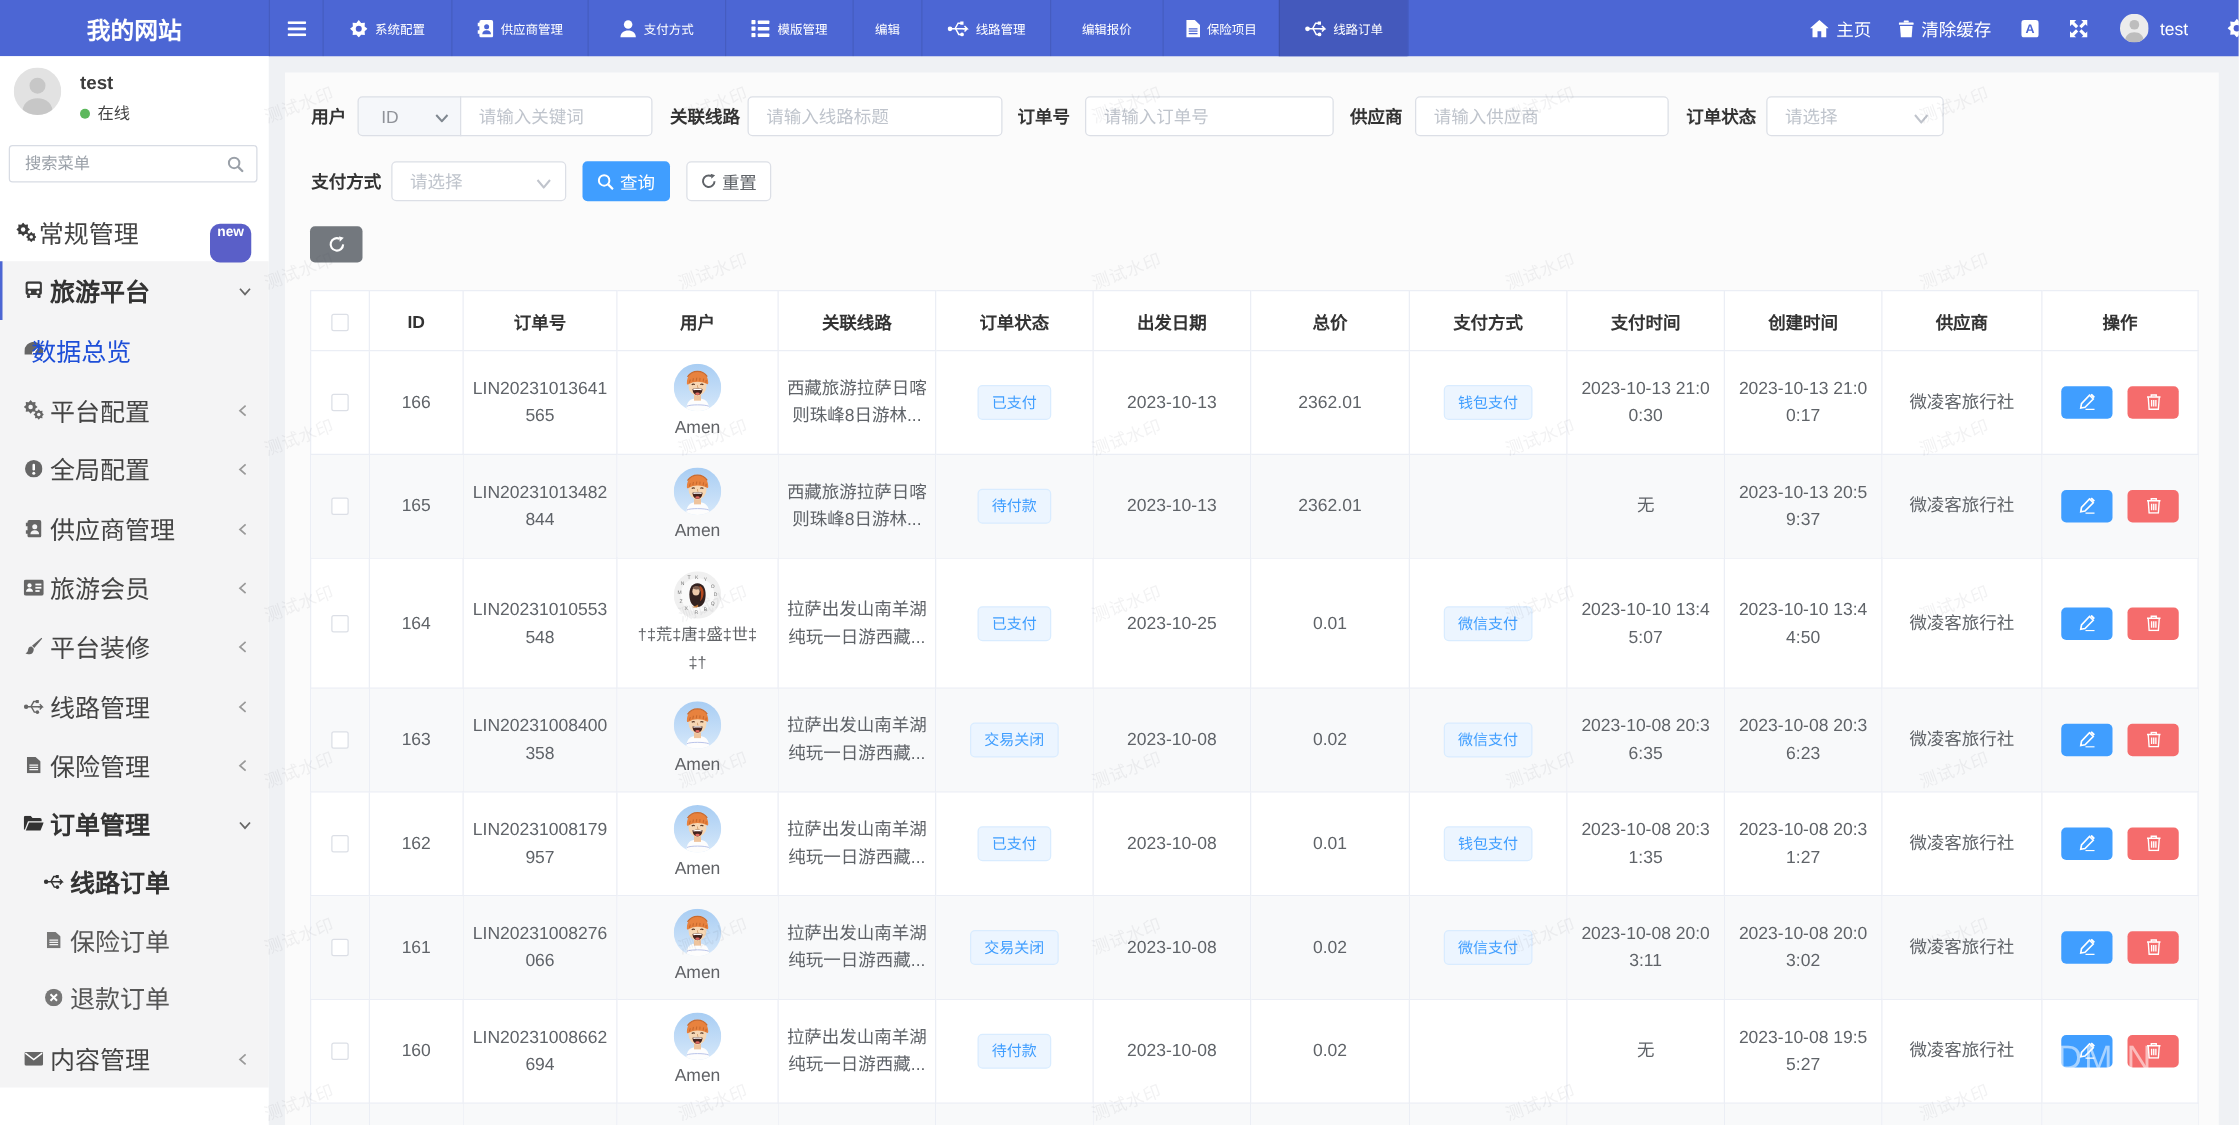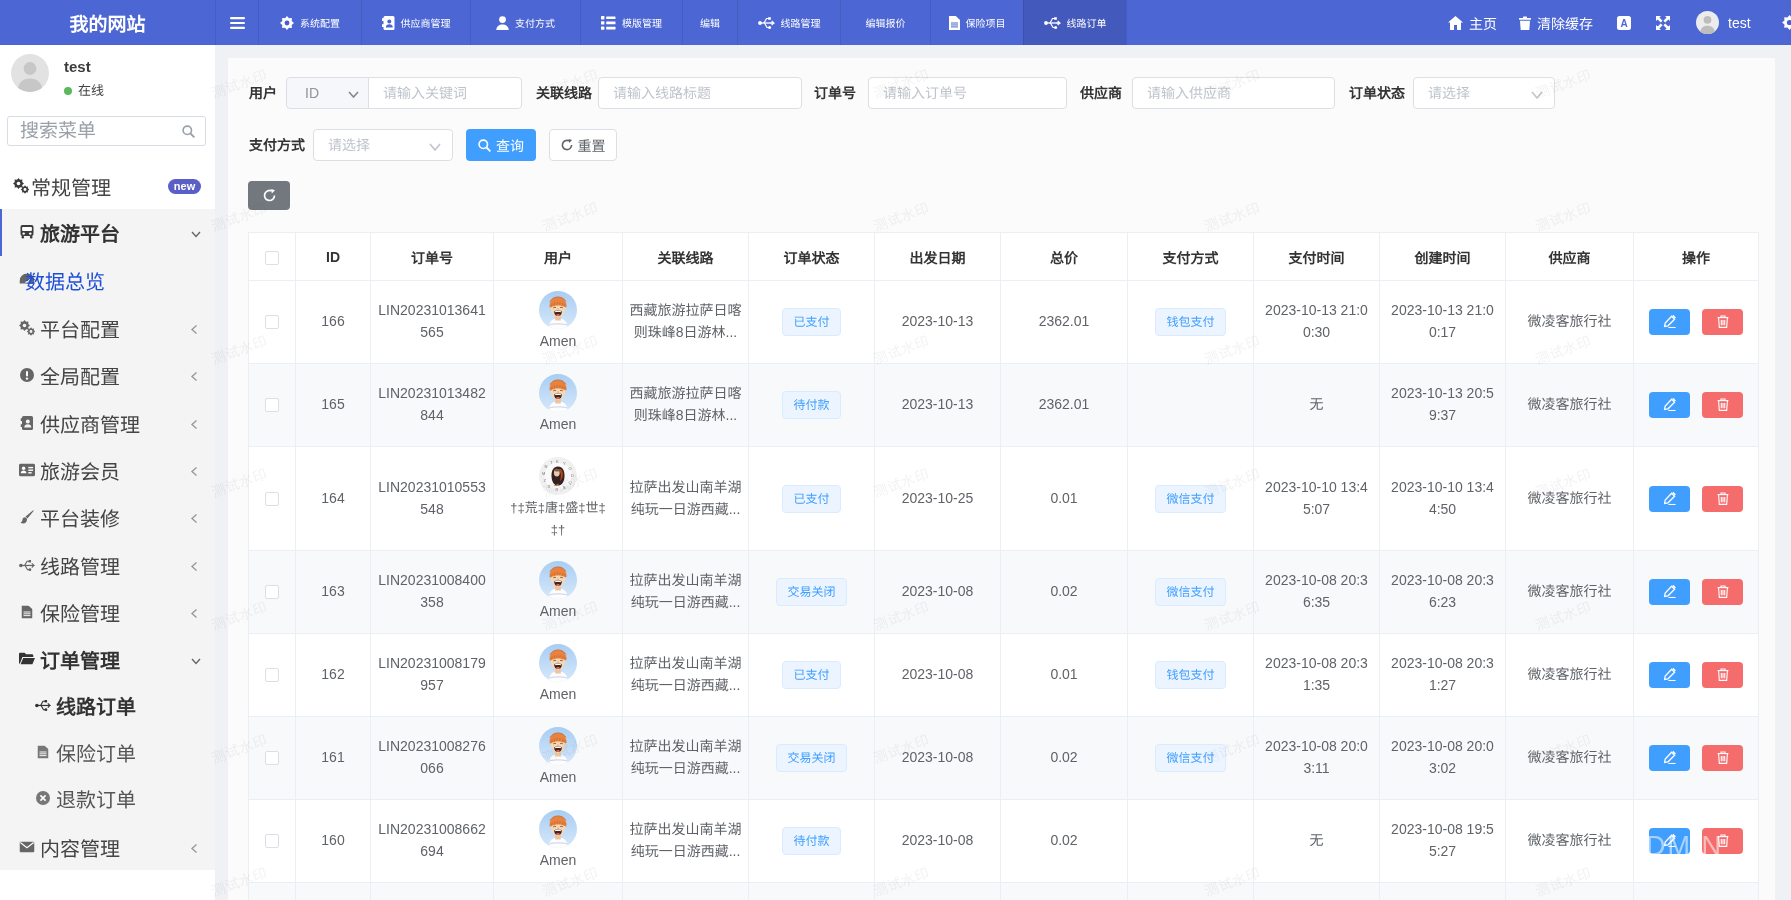--- a/index.html
+++ b/index.html
@@ -178,36 +178,36 @@
         </clipPath>
       </defs>
 <g clip-path="url(#gc)">
         <rect width="38" height="38" fill="#e2e2e2"></rect>
 <circle cx="19" cy="14.5" r="6.4" fill="#c7c7c7"></circle>
 <path d="M6.5 38 C6.5 28.5 12 24.5 19 24.5 C26 24.5 31.5 28.5 31.5 38 Z" fill="#c7c7c7"></path>
 </g>
     </svg></div>
 <div class="abs " style="left:64px;top:58px;width:100px;height:18px;font-weight:bold;color:#3c3c3c;font-size:15px;">test</div>
 <div class="abs " style="left:64px;top:80px;width:100px;height:16px;color:#444;font-size:13px;"><span style="display:inline-block;width:8px;height:8px;border-radius:50%;background:#5cb85c;margin-right:6px;"></span>在线</div>
-<div class="abs " style="left:7px;top:116px;width:199px;height:30px;background:#fff;border:1px solid #d8dce4;border-radius:3px;color:#9aa0a8;font-size:19px;line-height:28px;padding-left:12px;">搜索菜单<span style="position:absolute;right:10px;top:8px;line-height:0;"><svg width="13" height="13" viewBox="0 0 13 13" style="">
+<div class="abs " style="left:7px;top:116px;width:199px;height:30px;background:#fff;border:1px solid #d8dce4;border-radius:3px;color:#9aa0a8;font-size:13px;line-height:28px;padding-left:12px;">搜索菜单<span style="position:absolute;right:10px;top:8px;line-height:0;"><svg width="13" height="13" viewBox="0 0 13 13" style="">
         <circle cx="5.3" cy="5.3" r="4.2" stroke="#9aa0a8" stroke-width="1.6" fill="none"></circle>
         <path d="M8.5 8.5 L12.4 12.4" stroke="#9aa0a8" stroke-width="1.8"></path>
       </svg></span></div>
 <div class="mi" style="top:162.5px;">
     <span style="position:absolute;left:21px;top:50%;transform:translate(-50%,-50%);display:flex;">
       <svg width="16" height="16" viewBox="0 0 16 16" style="">
         <polygon points="5.5,0.0 7.0,1.8 9.4,1.6 9.2,4.0 11.0,5.5 9.2,7.0 9.4,9.4 7.0,9.2 5.5,11.0 4.0,9.2 1.6,9.4 1.8,7.0 0.0,5.5 1.8,4.0 1.6,1.6 4.0,1.8" fill="#3c3c3c"></polygon>
         <circle cx="5.5" cy="5.5" r="1.8" fill="#fff"></circle>
         <polygon points="12.0,7.3 13.2,8.7 15.0,8.5 14.8,10.3 16.2,11.5 14.8,12.7 15.0,14.5 13.2,14.3 12.0,15.7 10.8,14.3 9.0,14.5 9.2,12.7 7.8,11.5 9.2,10.3 9.0,8.5 10.8,8.7" fill="#3c3c3c"></polygon>
         <circle cx="12" cy="11.5" r="1.4" fill="#fff"></circle>
       </svg>
     </span>
     <span class="txt" style="left:31px;color:#444;">常规管理</span>
   </div>
-<div class="abs " style="left:168px;top:179px;width:33px;height:15px;background:#5a5fc8;border-radius:8px;color:#fff;font-size:11px;font-weight:bold;text-align:center;line-height:15px;">new</div>
+<div class="abs " style="left:168px;top:179px;width:33px;height:31px;background:#5a5fc8;border-radius:8px;color:#fff;font-size:11px;font-weight:bold;text-align:center;line-height:15px;">new</div>
 <div class="mi" style="top:208.5px;">
     <span style="position:absolute;left:27px;top:50%;transform:translate(-50%,-50%);display:flex;">
       <svg width="15" height="14" viewBox="0 0 15 14" style="">
         <rect x="1" y="0" width="13" height="11" rx="2" fill="#3c3c3c"></rect>
         <rect x="2.6" y="2" width="9.8" height="4" rx="0.8" fill="#fff"></rect>
         <circle cx="4.2" cy="8.6" r="1.2" fill="#fff"></circle>
         <circle cx="10.8" cy="8.6" r="1.2" fill="#fff"></circle>
         <rect x="2" y="11" width="2.6" height="2.4" rx="0.8" fill="#3c3c3c"></rect>
         <rect x="10.4" y="11" width="2.6" height="2.4" rx="0.8" fill="#3c3c3c"></rect>
       </svg>

